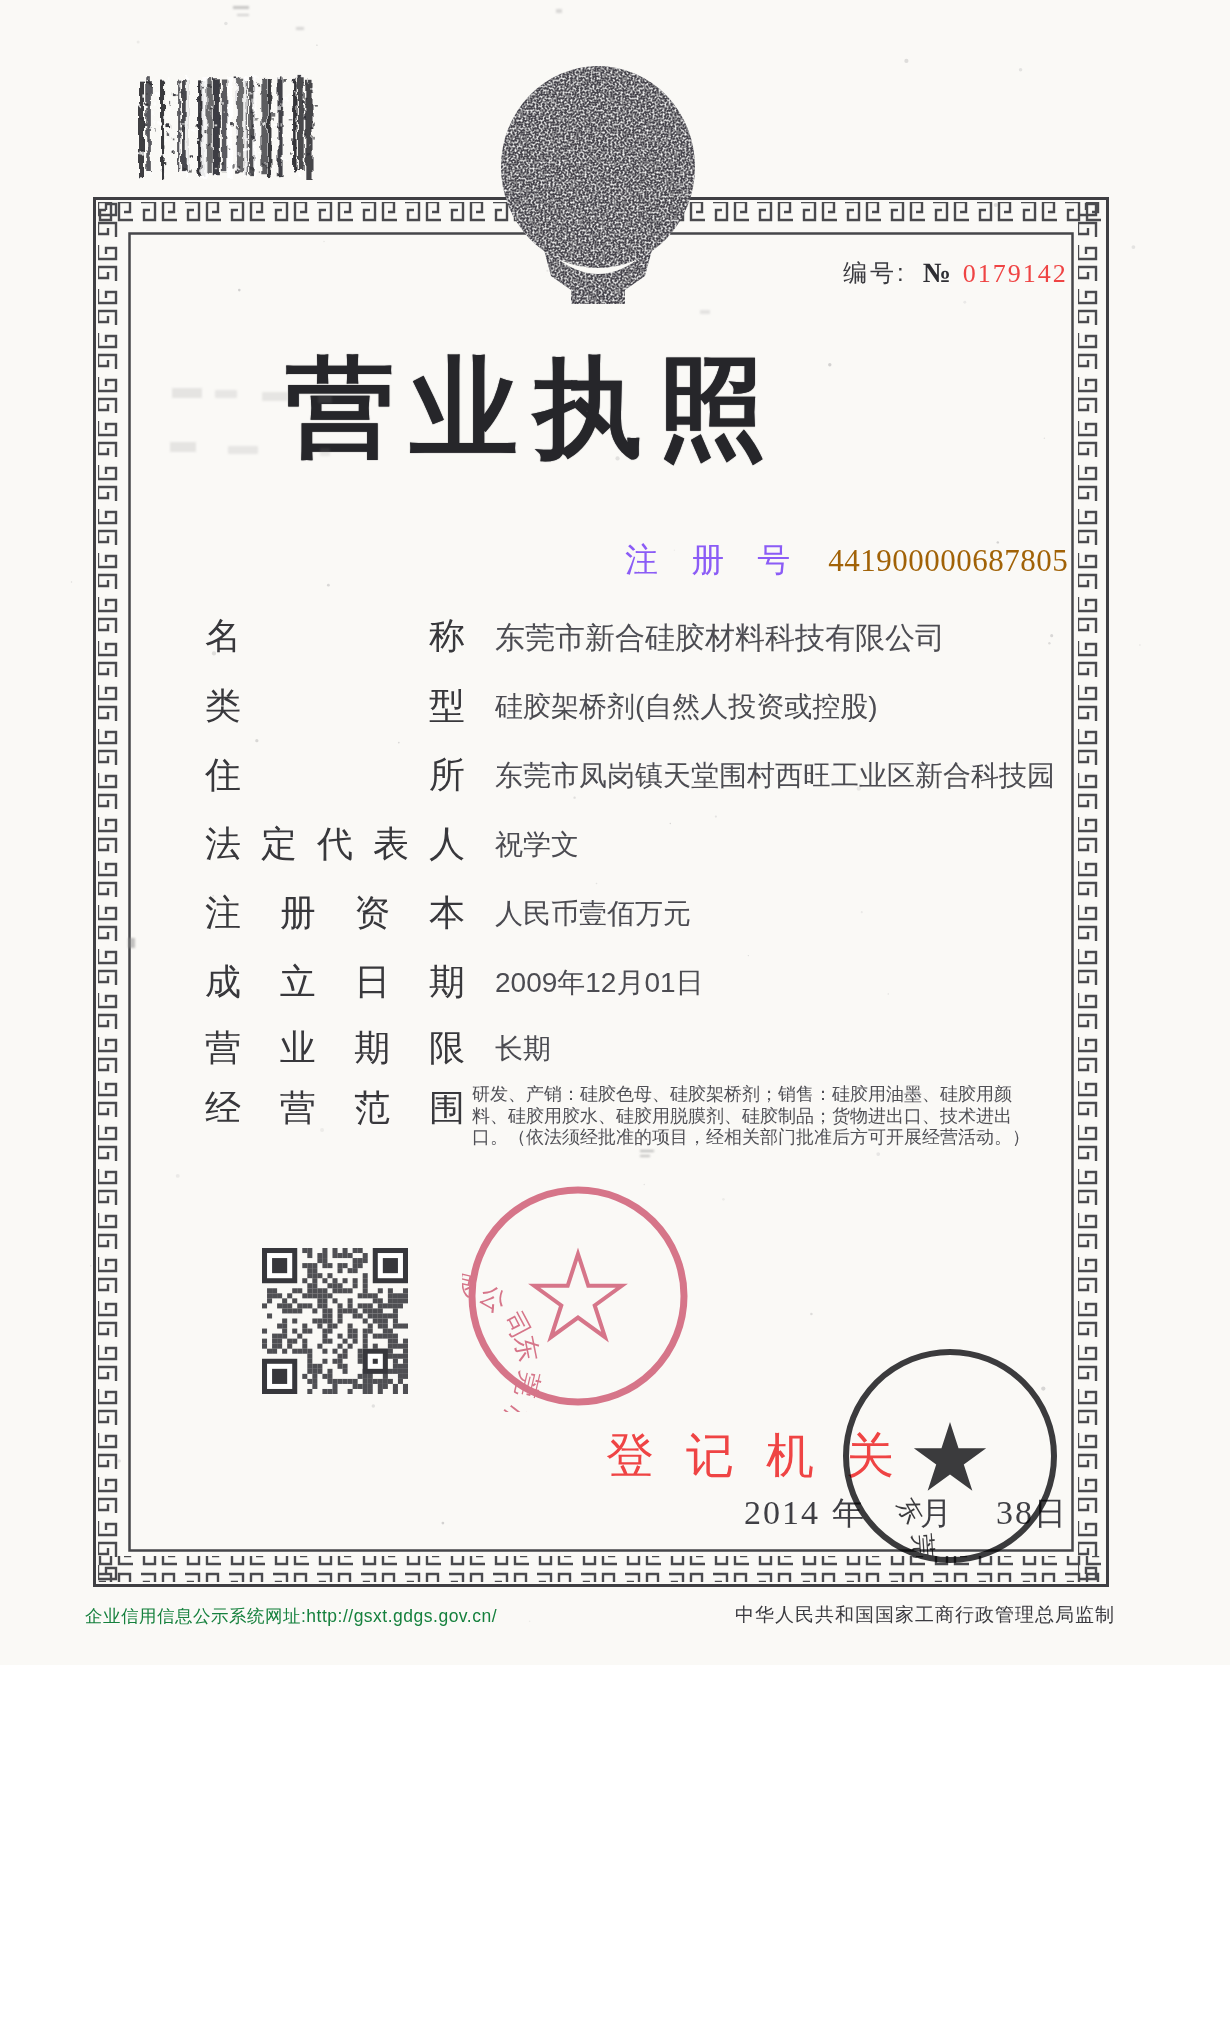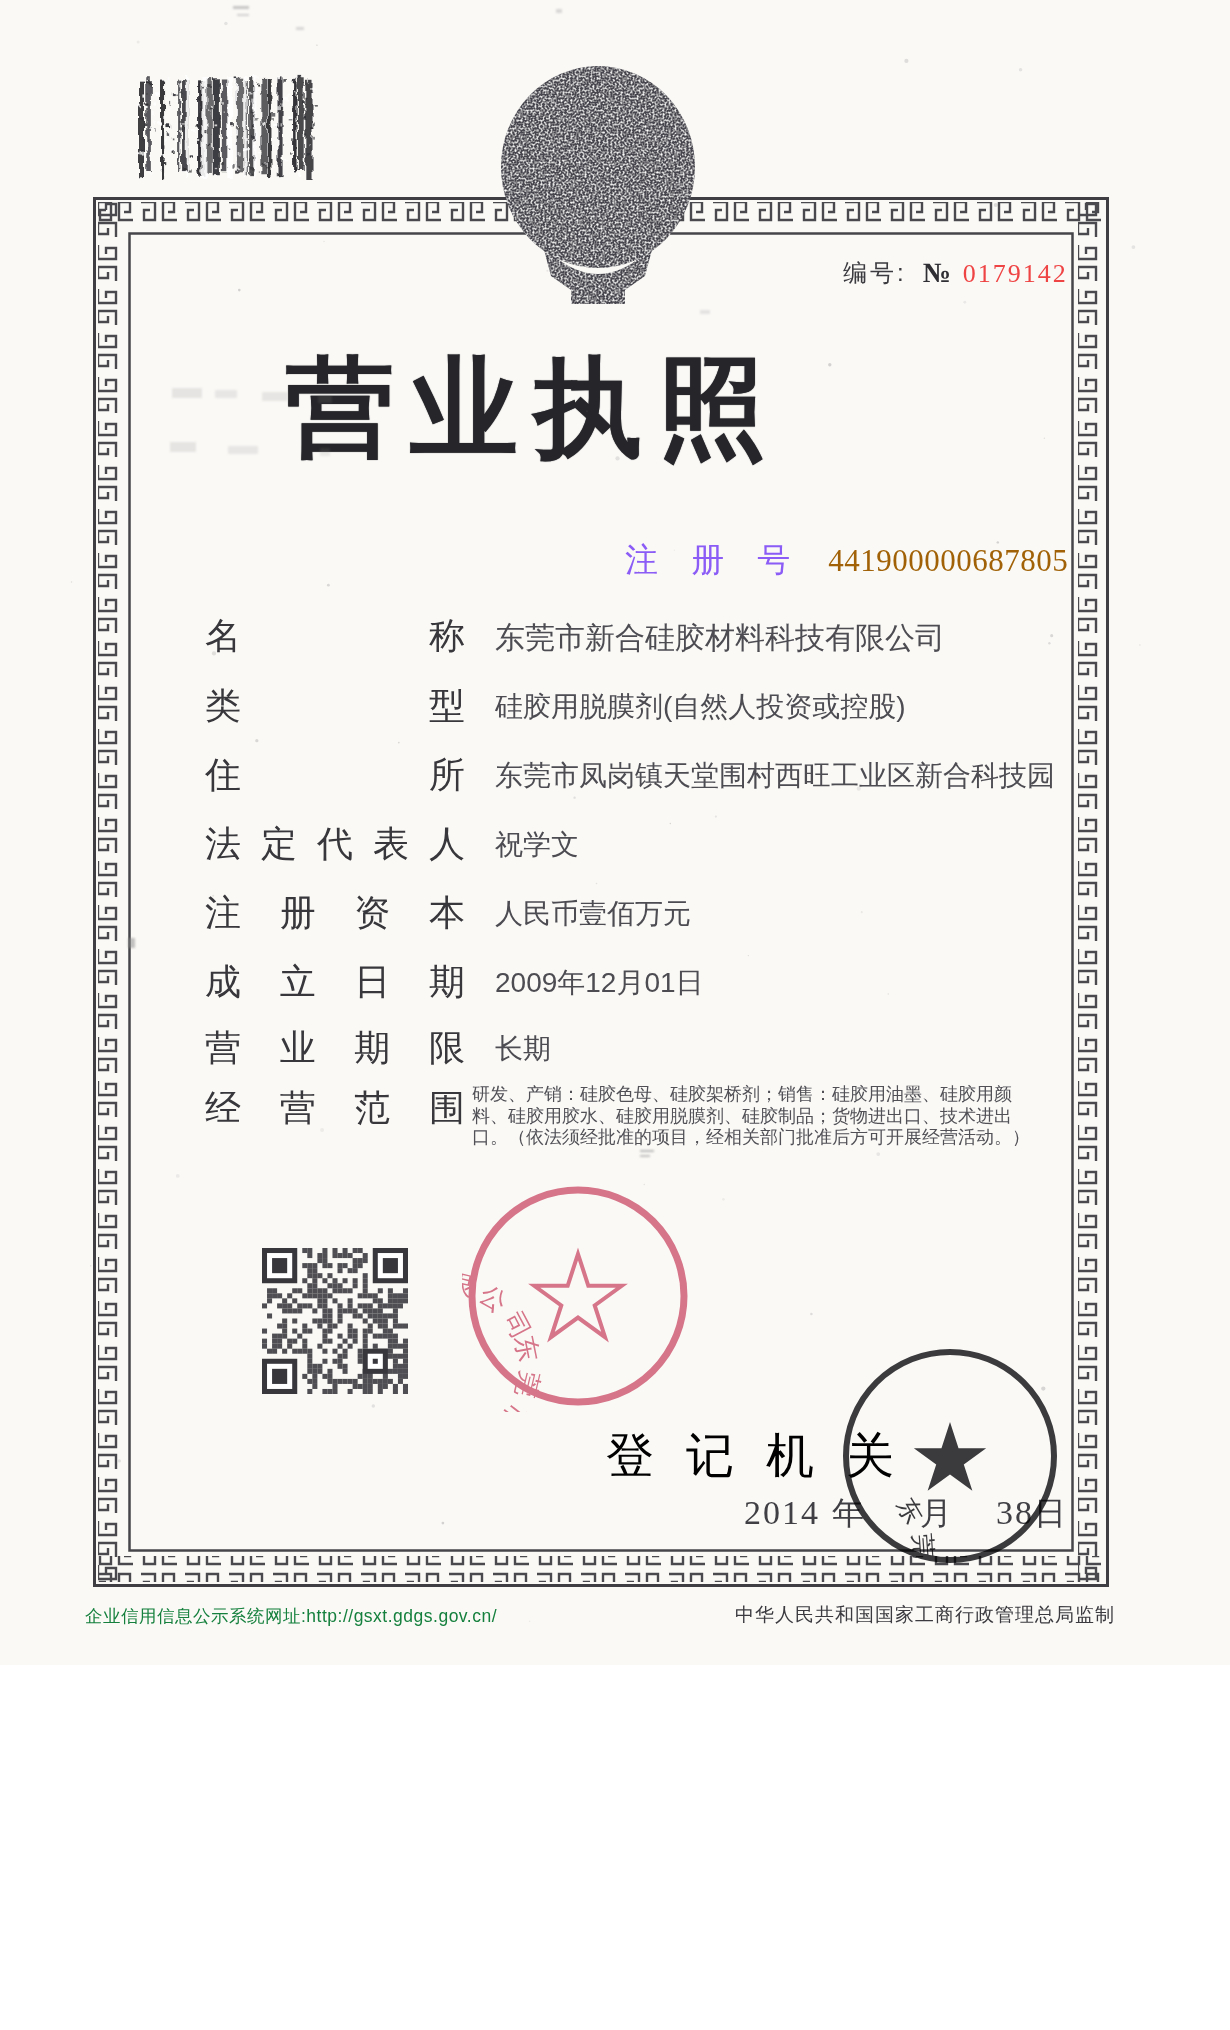--- a/index.html
+++ b/index.html
@@ -25,21 +25,21 @@
   .field-row{position:absolute;left:205px;width:905px;display:flex;align-items:flex-start;}
   .field-label{width:260px;font-size:36px;font-weight:500;color:#38383c;flex:none;}
   .char-justify{display:flex;justify-content:space-between;}
   .field-value{position:absolute;left:290px;top:6px;font-size:28px;color:#4c4c52;white-space:nowrap;}
   .field-value.name-value{font-size:30px;}
   .field-value.scope-value{left:267px;top:0;width:572px;font-size:18px;line-height:21.5px;white-space:normal;word-break:break-all;color:#505056;font-weight:500;}
   
   .qr-box{position:absolute;left:262px;top:1248px;width:146px;height:146px;}
   .company-seal{position:absolute;left:462px;top:1180px;width:232px;height:232px;mix-blend-mode:multiply;opacity:0.8;}
   .authority-seal{position:absolute;left:836px;top:1342px;width:228px;height:228px;mix-blend-mode:multiply;opacity:0.9;}
-  .registrar-label{position:absolute;left:606px;top:1424px;font-size:48px;letter-spacing:32px;color:#000000;font-weight:500;white-space:nowrap;}
+  .registrar-label{position:absolute;left:606px;top:1424px;font-size:48px;letter-spacing:32px;color:#ef4444;font-weight:500;white-space:nowrap;}
   .date-line{position:absolute;left:744px;top:1492px;display:flex;align-items:baseline;color:#3f3f44;white-space:nowrap;}
   .date-line .num{font-family:"Liberation Serif",serif;font-size:34px;letter-spacing:2px;}
   .date-line .cjk{font-size:32px;}
   .gap-a{margin-left:12px;} .gap-b{margin-left:56px;} .gap-c{margin-left:44px;}
   
   .footer-left{position:absolute;left:85px;top:1604px;font-size:17.5px;color:#15803d;letter-spacing:0.5px;}
   .footer-right{position:absolute;right:115px;top:1602px;font-size:19px;color:#3a3a3f;letter-spacing:1px;}
   .artifact{position:absolute;background:#8a8a8a;filter:blur(1px);pointer-events:none;}
 </style>
 </head>
@@ -298,21 +298,21 @@
         <span>名</span>
         <span>称</span>
       </div>
     <div class="field-value name-value">东莞市新合硅胶材料科技有限公司</div>
   </div>
   <div class="field-row" style="top:682px">
     <div class="field-label char-justify">
         <span>类</span>
         <span>型</span>
       </div>
-    <div class="field-value">硅胶用脱膜剂(自然人投资或控股)</div>
+    <div class="field-value">硅胶架桥剂(自然人投资或控股)</div>
   </div>
   <div class="field-row" style="top:751px">
     <div class="field-label char-justify">
         <span>住</span>
         <span>所</span>
       </div>
     <div class="field-value">东莞市凤岗镇天堂围村西旺工业区新合科技园</div>
   </div>
   <div class="field-row" style="top:820px">
     <div class="field-label char-justify">

